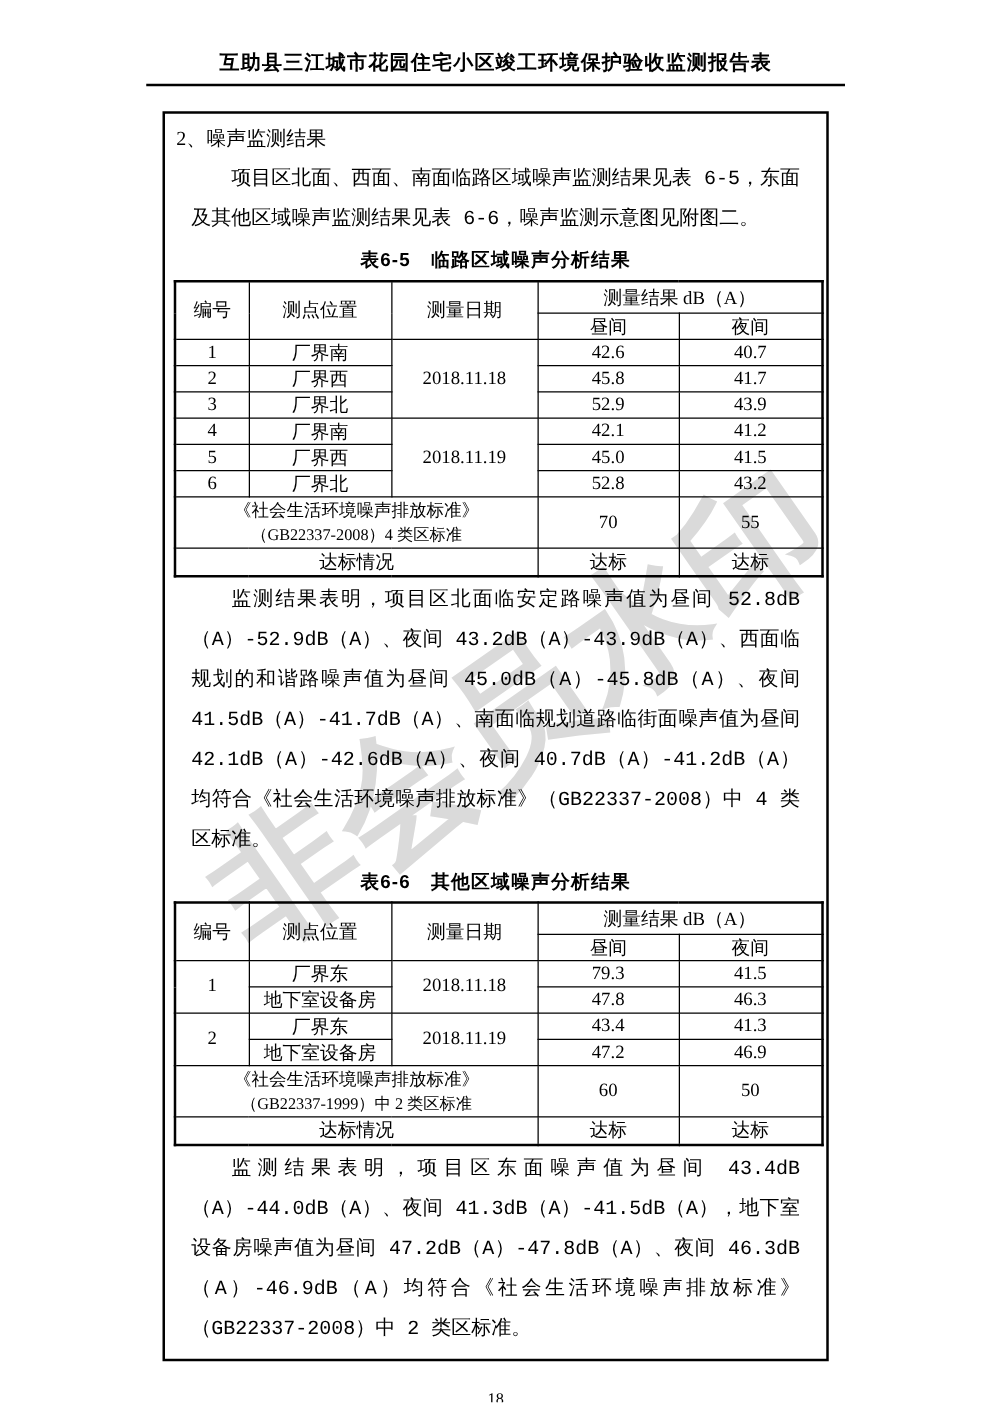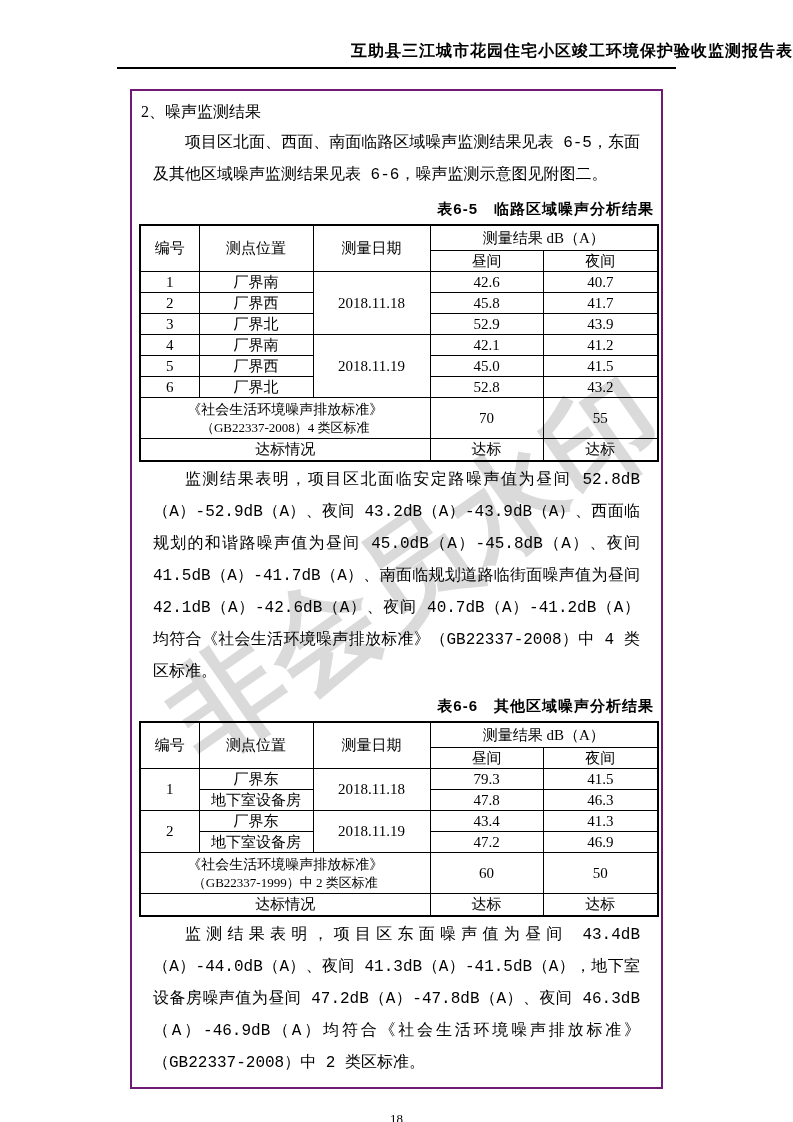--- a/index.html
+++ b/index.html
@@ -11,36 +11,36 @@
   .watermark {
     position:absolute; left:106px; top:508px; width:620px; height:120px;
     line-height:120px; text-align:center; white-space:nowrap;
     font-size:112px; font-weight:bold; letter-spacing:2px;
     font-family:"Liberation Sans","DejaVu Sans",sans-serif;
     color:#dadada; transform:rotate(-35deg); transform-origin:center center;
     z-index:0; pointer-events:none;
   }
   .content { position:relative; z-index:1; }
   .doc-header {
-    padding-top:41px; text-align:right; font-size:16px; font-weight:bold;
+    padding-top:41px; text-align:center; font-size:16px; font-weight:bold;
     letter-spacing:1px; line-height:20px;
   }
   .header-rule { width:559px; margin:6px auto 0; border-bottom:2px solid #000; }
   .box {
-    width:533px; margin:20px auto 0; border:2px solid #701a75;
+    width:533px; margin:20px auto 0; border:2px solid #000000;
     box-sizing:border-box; padding:8px 7px 8px;
   }
   .sec-heading { font-size:16px; line-height:26px; margin-left:2px; }
   .para {
     font-size:16px; line-height:32px; text-indent:32px; text-align:justify;
     margin:2px 14px 0;
     font-family:Liberation Mono, monospace;
   }
   .tbl-title {
-    text-align:right; font-weight:bold; font-size:15px; letter-spacing:1px;
+    text-align:center; font-weight:bold; font-size:15px; letter-spacing:1px;
     margin:8px 0 5px; line-height:20px;
     font-family:"Liberation Sans","DejaVu Sans",sans-serif;
   }
   table.noise-table {
     width:518px; margin:0 auto; border-collapse:collapse; table-layout:fixed;
     border:2px solid #000;
   }
   table.noise-table td {
     border:1px solid #000; text-align:center; vertical-align:middle;
     padding:0; font-size:15px; background:transparent;

